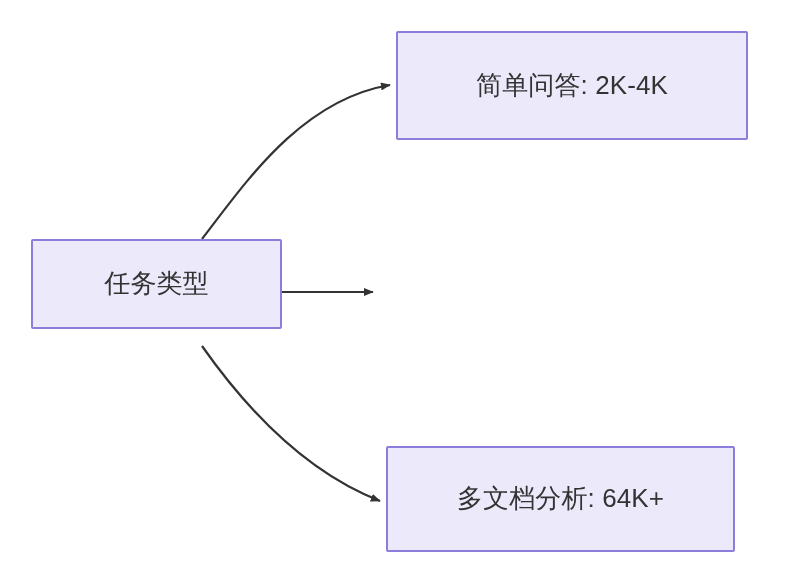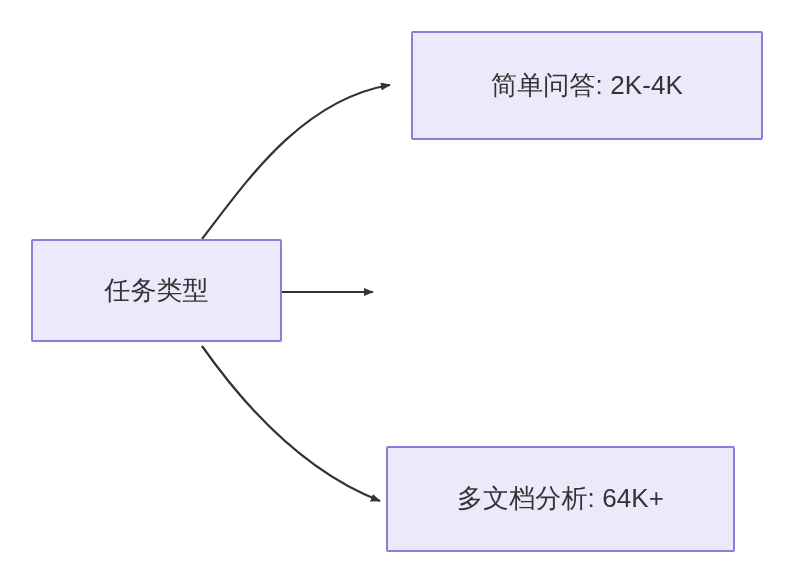--- a/index.html
+++ b/index.html
@@ -39,22 +39,22 @@
   }
   .node-label {
     color: #333333;
     font-size: 26px;
     line-height: 1.2;
     letter-spacing: 0.1px;
     white-space: nowrap;
     text-align: center;
   }
   
-  #node-root      { left: 31px;  top: 239px; width: 251px; height: 103px; }
-  #node-simple-qa { left: 396px; top: 31px;  width: 352px; height: 109px; margin-left: 15px; }
+  #node-root      { left: 31px;  top: 239px; width: 251px; height: 90px; }
+  #node-simple-qa { left: 396px; top: 31px;  width: 352px; height: 109px; }
   #node-doc-sum   { left: 379px; top: 239px; width: 391px; height: 108px; }
   #node-multi-doc { left: 386px; top: 446px; width: 349px; height: 106px; }
 </style>
 </head>
 <body>
 
 <div id="canvas">
 
   <svg id="edges" viewBox="0 0 787 572" width="787" height="572" xmlns="http://www.w3.org/2000/svg">
     <defs>

